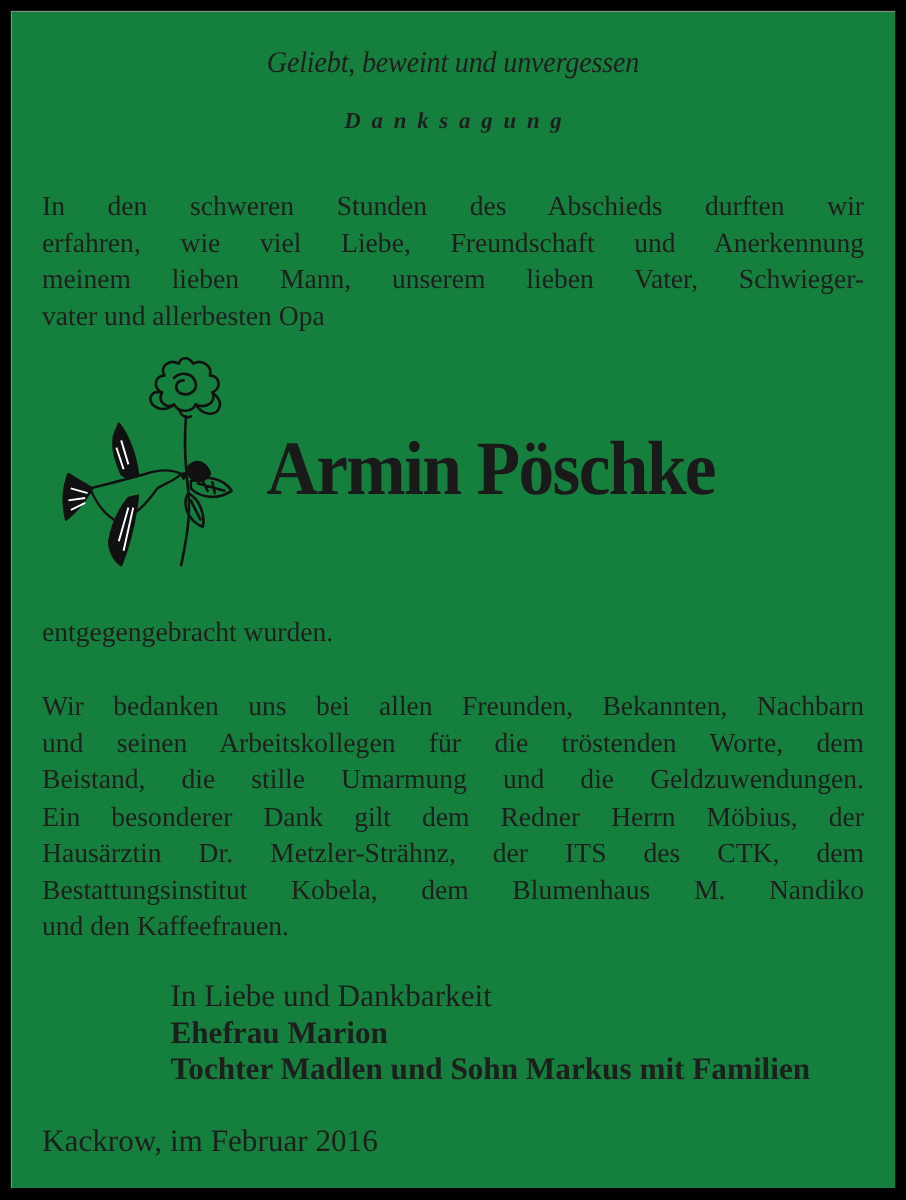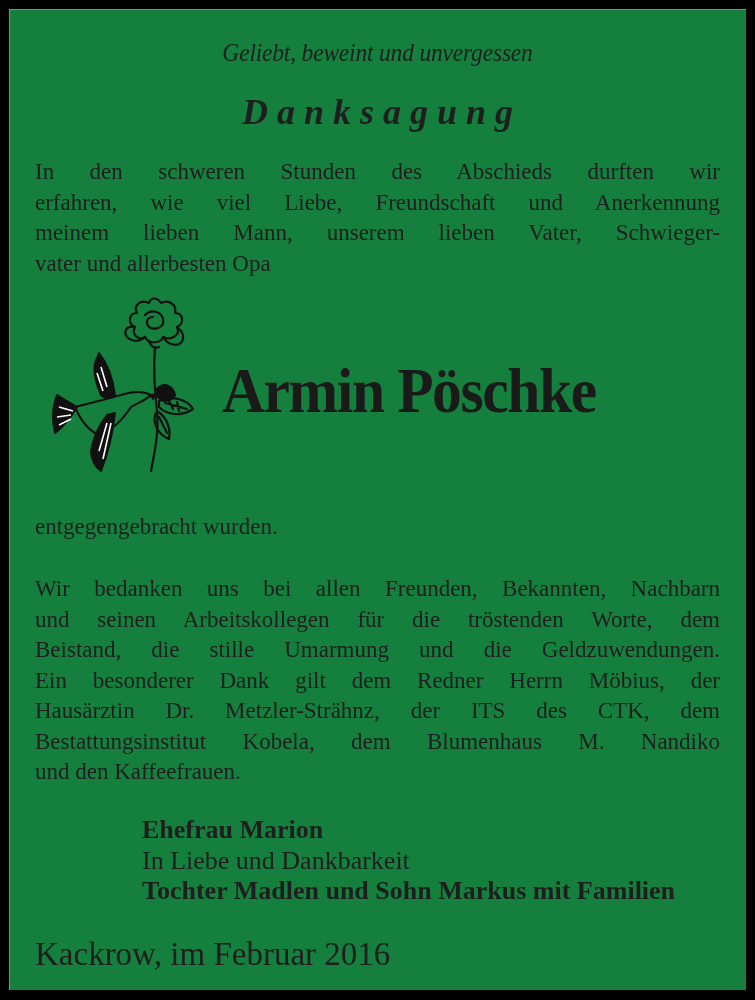--- a/index.html
+++ b/index.html
@@ -36,21 +36,21 @@
       transform: scaleX(0.94);
     }
     .title {
       position: absolute;
       top: 82px;
       left: 0;
       width: 100%;
       text-align: center;
       font-style: italic;
       font-weight: bold;
-      font-size: 36px;
+      font-size: 19px;
       letter-spacing: 9px;
       padding-left: 9px;
       box-sizing: border-box;
     }
     .para {
       position: absolute;
       left: 26px;
       width: 685px;
       font-size: 23px;
       line-height: 30.5px;
@@ -94,21 +94,21 @@
       top: 806px;
       font-size: 26px;
       line-height: 30.5px;
     }
     .signature .s-line { display: block; white-space: nowrap; }
     .signature .s-bold { font-weight: bold; }
     .place-date {
       position: absolute;
       left: 26px;
       top: 927px;
-      font-size: 33px;
+      font-size: 26px;
       white-space: nowrap;
     }
   </style>
 </head>
 <body>
 
 <div class="frame">
 
   <div class="subtitle">Geliebt, beweint und unvergessen</div>
   <div class="title">Danksagung</div>
@@ -167,20 +167,20 @@
     <span class="line">Wir bedanken uns bei allen Freunden, Bekannten, Nachbarn</span>
     <span class="line">und seinen  Arbeitskollegen für die tröstenden Worte, dem</span>
     <span class="line">Beistand, die stille Umarmung und die Geldzuwendungen.</span>
     <span class="line">Ein besonderer Dank gilt dem Redner Herrn Möbius, der</span>
     <span class="line">Hausärztin Dr. Metzler-Strähnz, der ITS des CTK, dem</span>
     <span class="line">Bestattungsinstitut Kobela, dem Blumenhaus M. Nandiko</span>
     <span class="line last">und den Kaffeefrauen.</span>
   </p>
 
   <div class="signature">
+    <span class="s-line">In Liebe und Dankbarkeit</span>
     <span class="s-line s-bold">Ehefrau Marion</span>
-    <span class="s-line">In Liebe und Dankbarkeit</span>
     <span class="s-line s-bold">Tochter Madlen und Sohn Markus mit Familien</span>
   </div>
 
   <div class="place-date">Kackrow, im Februar 2016</div>
 
 </div>
 
 </body></html>

